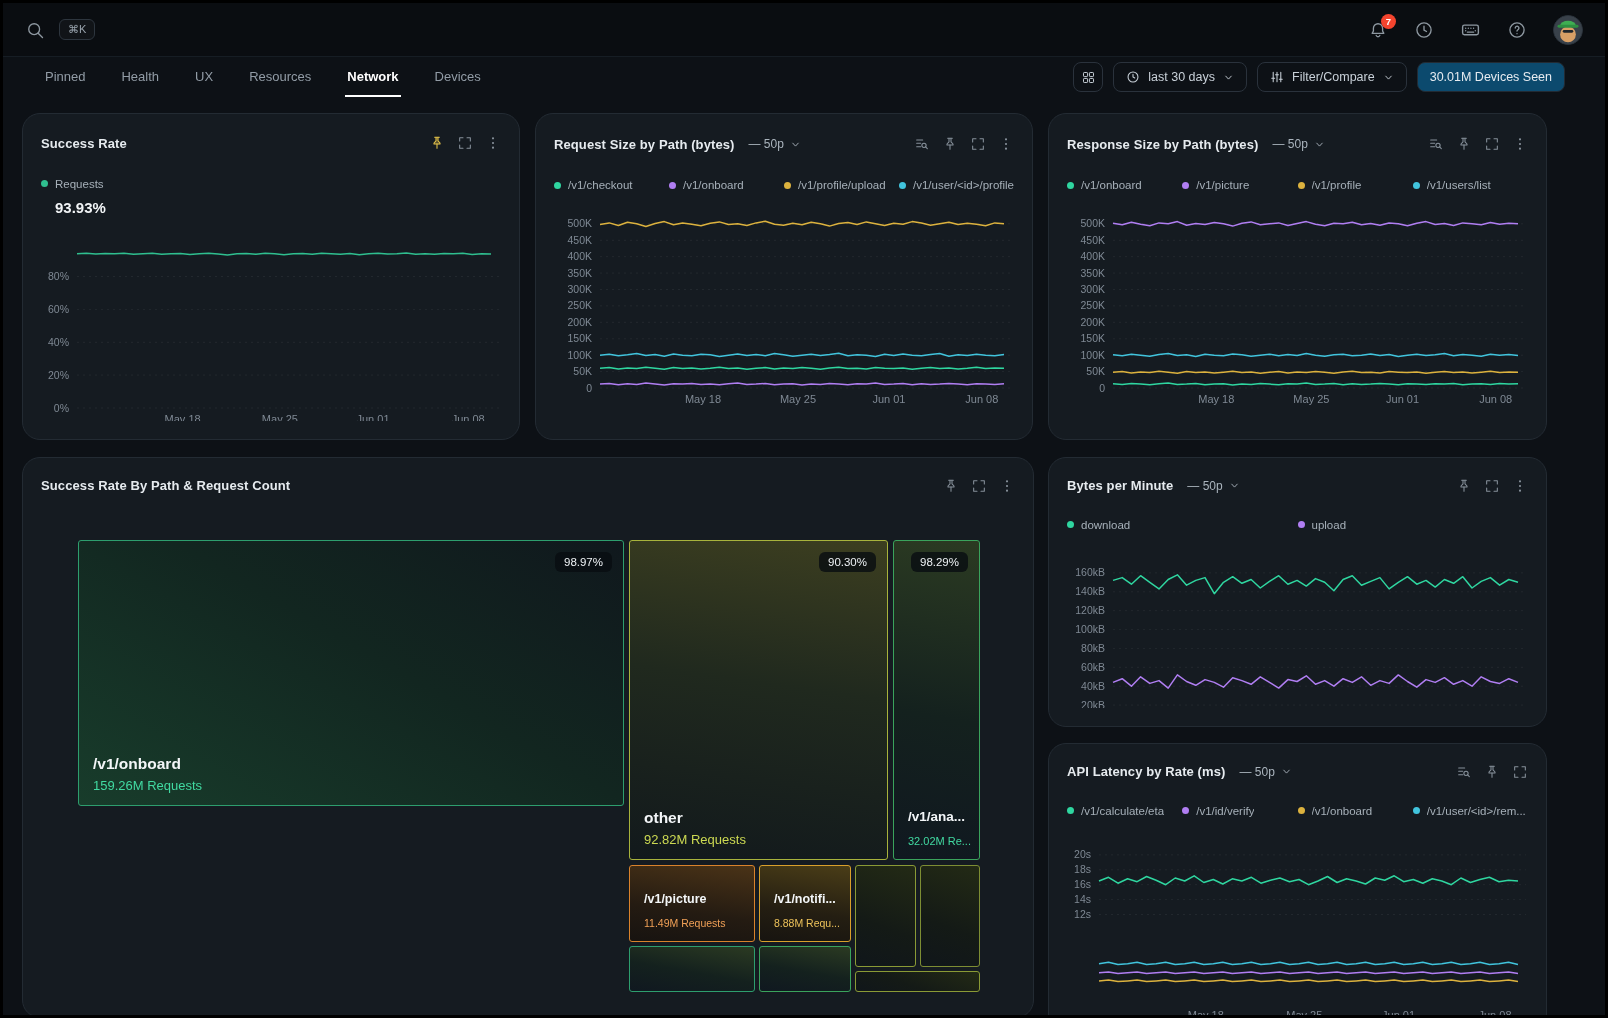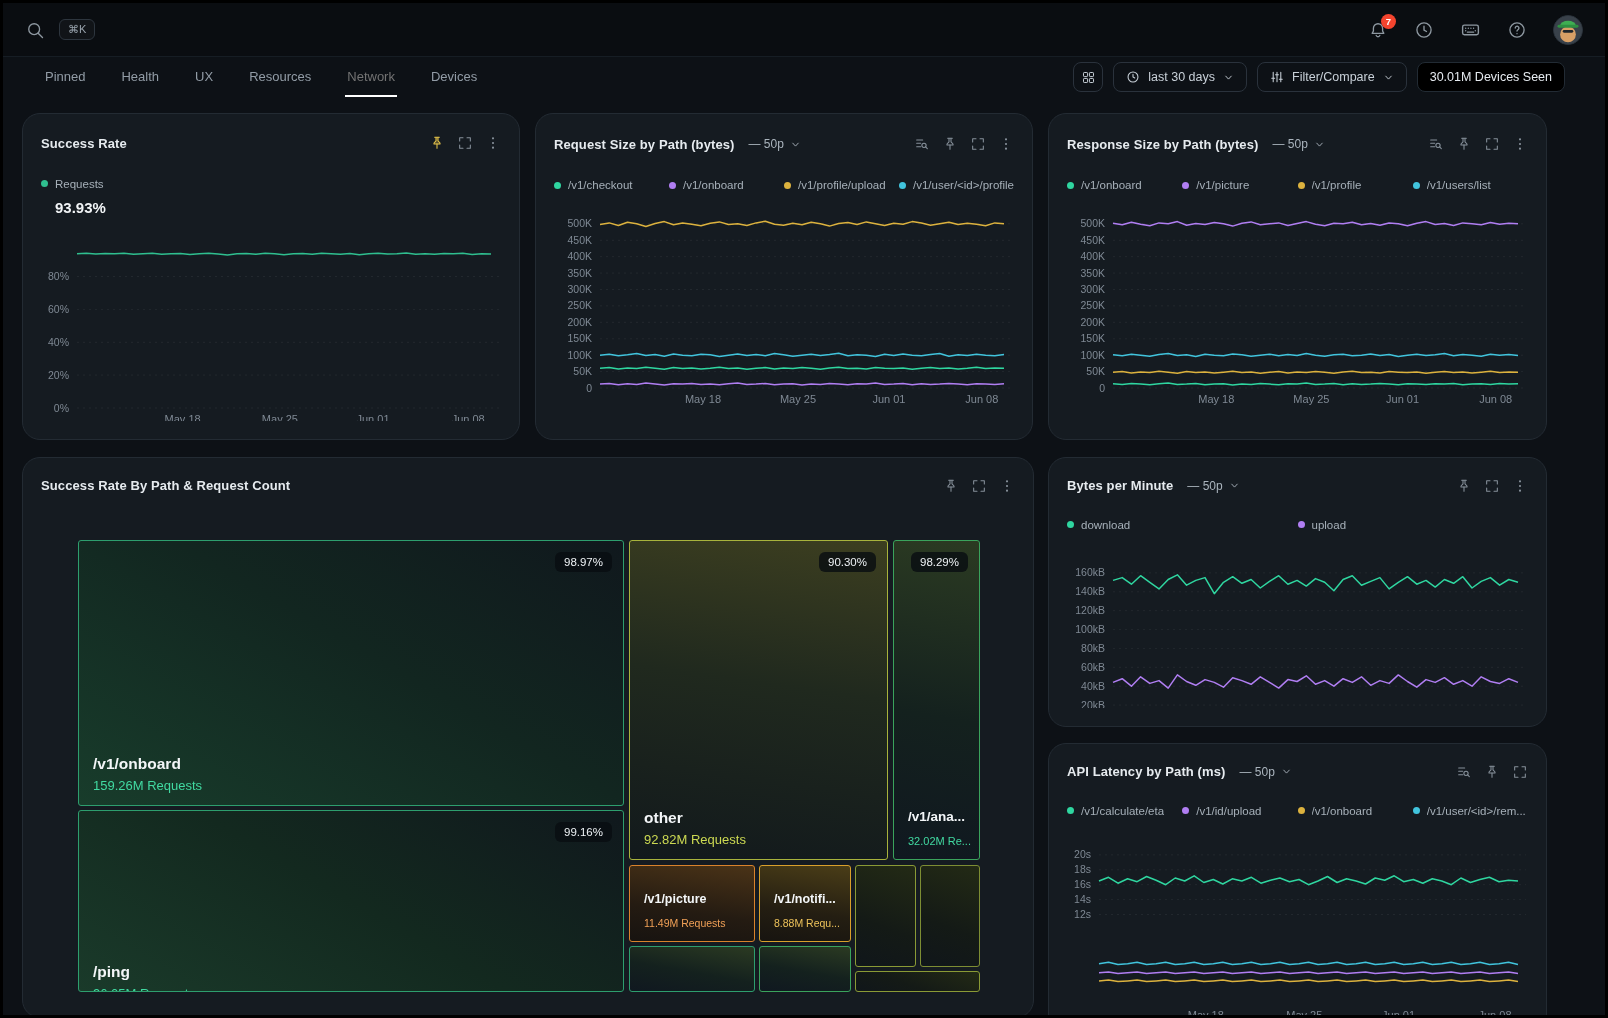--- a/index.html
+++ b/index.html
@@ -12,24 +12,24 @@
   .icon-btn{position:relative;background:none;border:none;color:#8e98a1;padding:0;cursor:pointer;display:flex;align-items:center}
   .icon-btn svg{display:block}
   kbd.shortcut{border:1px solid #2d353e;border-radius:6px;padding:3px 8px;color:#98a2ac;font-size:11px;background:rgba(255,255,255,.03);font-family:"Liberation Sans",sans-serif;cursor:pointer}
   .topbar-right{margin-left:auto;display:flex;align-items:center;gap:26px}
   .notif-badge{position:absolute;top:-6px;right:-8px;background:#f4442e;color:#fff;font-size:9.5px;font-weight:700;min-width:15px;height:15px;border-radius:8px;display:flex;align-items:center;justify-content:center;padding:0 3px}
   .avatar{width:30px;height:30px;border-radius:50%;overflow:hidden;border:1px solid #2a323b;cursor:pointer;background:#3a4149}
 
   
   .tabbar{display:flex;align-items:stretch;height:40px;padding:0 40px;gap:32px}
   .tab{display:flex;align-items:center;color:#929ca6;font-size:13px;cursor:pointer;border-bottom:2px solid transparent;padding:0 2px}
-  .tab.active{color:#737373;border-color:#fff;font-weight:400}
+  .tab.active{color:#ffffff;border-color:#fff;font-weight:700}
   .tab-tools{margin-left:auto;display:flex;align-items:center;gap:10px}
   .tool-btn{height:30px;display:flex;align-items:center;gap:8px;padding:0 12px;border:1px solid #2a323c;border-radius:8px;background:transparent;color:#c9d1d9;font-size:12.5px;cursor:pointer;white-space:nowrap}
-  .tool-btn.filled{background:#000000;border-color:#222b34;color:#e6ebf0}
+  .tool-btn.filled{background:#0c4a6e;border-color:#222b34;color:#e6ebf0}
   .tool-btn.square{width:30px;padding:0;justify-content:center}
   .tool-btn svg{flex:none}
 
   
   .content{padding:16px 0 0 19px}
   .row{display:flex;gap:15px}
   .row2{margin-top:17px;gap:14px}
   .col{display:flex;flex-direction:column;gap:16px;width:499px}
   .card{background:#151b21;border:1px solid #232b33;border-radius:18px;padding:18px;display:flex;flex-direction:column;position:relative}
   .c-success,.c-req,.c-resp{width:498px;height:327px}
@@ -441,27 +441,20 @@
                 <circle cx="12" cy="19" r="1.6"></circle>
               </svg>
           </button>
         </div>
         <div class="treemap">
             <div class="tm-cell tone-green lg" style="left: 0px; top: 0px; width: 546px; height: 266px; border-color: rgb(45, 158, 110);">
               <span class="tm-badge">98.97%</span>
               <div class="tm-text">
                 <div class="tm-label">/v1/onboard</div>
                 <div class="tm-value">159.26M Requests</div>
-              </div>
-            </div>
-            <div class="tm-cell tone-green2 lg clipped" style="left: 0px; top: 270px; width: 546px; height: 182px; border-color: rgb(45, 158, 110);">
-              <span class="tm-badge">99.16%</span>
-              <div class="tm-text">
-                <div class="tm-label">/ping</div>
-                <div class="tm-value">96.05M Requests</div>
               </div>
             </div>
             <div class="tm-cell tone-olive lg" style="left: 551px; top: 0px; width: 259px; height: 320px; border-color: rgb(168, 179, 60);">
               <span class="tm-badge">90.30%</span>
               <div class="tm-text">
                 <div class="tm-label">other</div>
                 <div class="tm-value">92.82M Requests</div>
               </div>
             </div>
             <div class="tm-cell tone-green3 md" style="left: 815px; top: 0px; width: 87px; height: 320px; border-color: rgb(58, 163, 92);">
@@ -555,21 +548,21 @@
                 <text class="xt" x="244.4" y="191">May 25</text>
                 <text class="xt" x="335.6" y="191">Jun 01</text>
                 <text class="xt" x="428.7" y="191">Jun 08</text>
                 <polyline fill="none" stroke="#2fd6a0" stroke-width="1.5" stroke-linejoin="round" points="46.0,32.4 55.2,29.6 64.4,36.2 73.6,27.7 82.8,34.3 92.0,40.9 101.2,31.5 110.4,26.8 119.6,37.2 128.8,32.4 138.0,29.6 147.3,45.7 156.5,34.3 165.7,28.7 174.9,35.3 184.1,31.5 193.3,40.0 202.5,33.4 211.7,27.7 220.9,36.2 230.1,32.4 239.3,38.1 248.5,30.6 257.7,34.3 266.9,42.8 276.1,31.5 285.3,27.7 294.5,37.2 303.7,33.4 312.9,29.6 322.1,40.9 331.3,34.3 340.5,28.7 349.8,36.2 359.0,32.4 368.2,39.1 377.4,31.5 386.6,35.3 395.8,28.7 405.0,40.0 414.2,33.4 423.4,29.6 432.6,37.2 441.8,31.5 451.0,34.3"></polyline>
                 <polyline fill="none" stroke="#b07ef2" stroke-width="1.5" stroke-linejoin="round" points="46.0,134.4 55.2,130.7 64.4,138.2 73.6,128.8 82.8,135.4 92.0,132.6 101.2,140.1 110.4,126.9 119.6,133.5 128.8,137.3 138.0,131.6 147.3,134.4 156.5,139.2 165.7,129.7 174.9,132.6 184.1,136.3 193.3,128.8 202.5,134.4 211.7,140.1 220.9,131.6 230.1,133.5 239.3,127.8 248.5,136.3 257.7,132.6 266.9,138.2 276.1,130.7 285.3,134.4 294.5,128.8 303.7,137.3 312.9,132.6 322.1,135.4 331.3,126.9 340.5,133.5 349.8,139.2 359.0,131.6 368.2,134.4 377.4,129.7 386.6,136.3 395.8,132.6 405.0,138.2 414.2,128.8 423.4,133.5 432.6,135.4 441.8,130.7 451.0,134.4"></polyline>
               </svg></div>
         </section>
 
         <section class="card c-latency">
           <div class="card-head">
-            <h3 class="card-title">API Latency by Path (ms)</h3>
+            <h3 class="card-title">API Latency by Rate (ms)</h3>
             <button class="pctl">
               <span>— 50p</span>
               <svg class="chev" width="11" height="11" viewBox="0 0 24 24">
                   <path d="M6 9l6 6.5L18 9"></path>
                 </svg>
             </button>
             <div class="spacer"></div>
             <button class="hic">
               <svg width="16" height="16" viewBox="0 0 24 24" fill="none" stroke="currentColor" stroke-width="1.6" stroke-linecap="round">
                   <path d="M4 6h9M4 11h6M4 16h6"></path>
@@ -589,21 +582,21 @@
                 </svg>
             </button>
           </div>
           <div class="legend cols4">
               <span class="li">
                 <i class="dot" style="background:#2fd6a0"></i>
                 <span class="ll">/v1/calculate/eta</span>
               </span>
               <span class="li">
                 <i class="dot" style="background:#b07ef2"></i>
-                <span class="ll">/v1/id/upload</span>
+                <span class="ll">/v1/id/verify</span>
               </span>
               <span class="li">
                 <i class="dot" style="background:#dcb23e"></i>
                 <span class="ll">/v1/onboard</span>
               </span>
               <span class="li">
                 <i class="dot" style="background:#41c4dd"></i>
                 <span class="ll">/v1/user/&lt;id&gt;/rem...</span>
               </span>
             </div>

